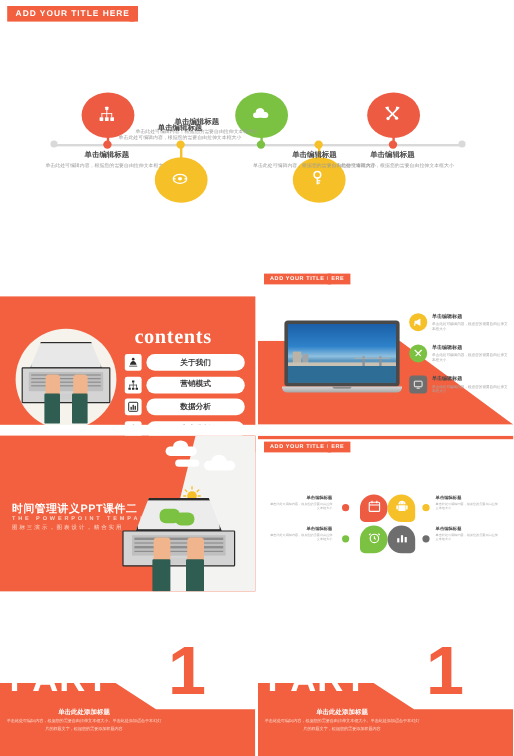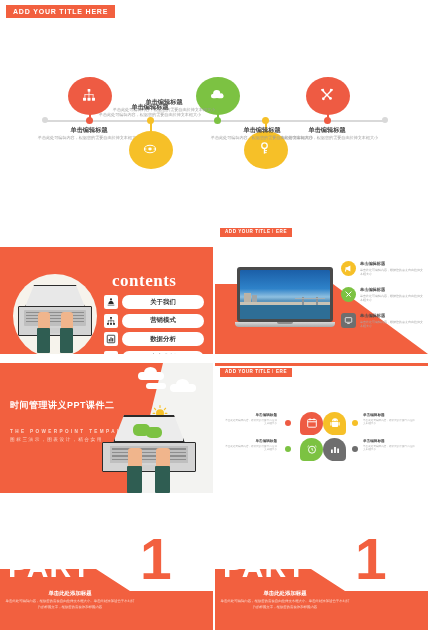--- a/index.html
+++ b/index.html
@@ -108,21 +108,21 @@
   .s3-tx .d{ font-size:3px; color:#A8A8A8; line-height:1.35; margin-top:1.5px; }
 
   
   #slide4{ left:0; top:363px; width:213px; height:130px; background:#F2603F; }
   .s4-white{
     position:absolute; right:0; top:0; width:82px; height:130px; background:#F3F3F1;
     clip-path:polygon(32px 0,82px 0,82px 130px,0 130px);
   }
   .cloud{ position:absolute; background:#fff; border-radius:8px; }
   .s4-title{
-    position:absolute; left:10px; top:36px;
+    position:absolute; left:10px; top:55px;
     font-size:9px; font-weight:bold; color:#fff; letter-spacing:.5px;text-align:center;
   }
   .s4-sub{
     position:absolute; left:10px; top:66px;
     font-size:4.6px; color:#FBD7CC; letter-spacing:2.4px; font-weight:bold;
   }
   .s4-sub2{
     position:absolute; left:10px; top:74px;
     font-size:4.6px; color:#FBD7CC; letter-spacing:1.6px;
   }

